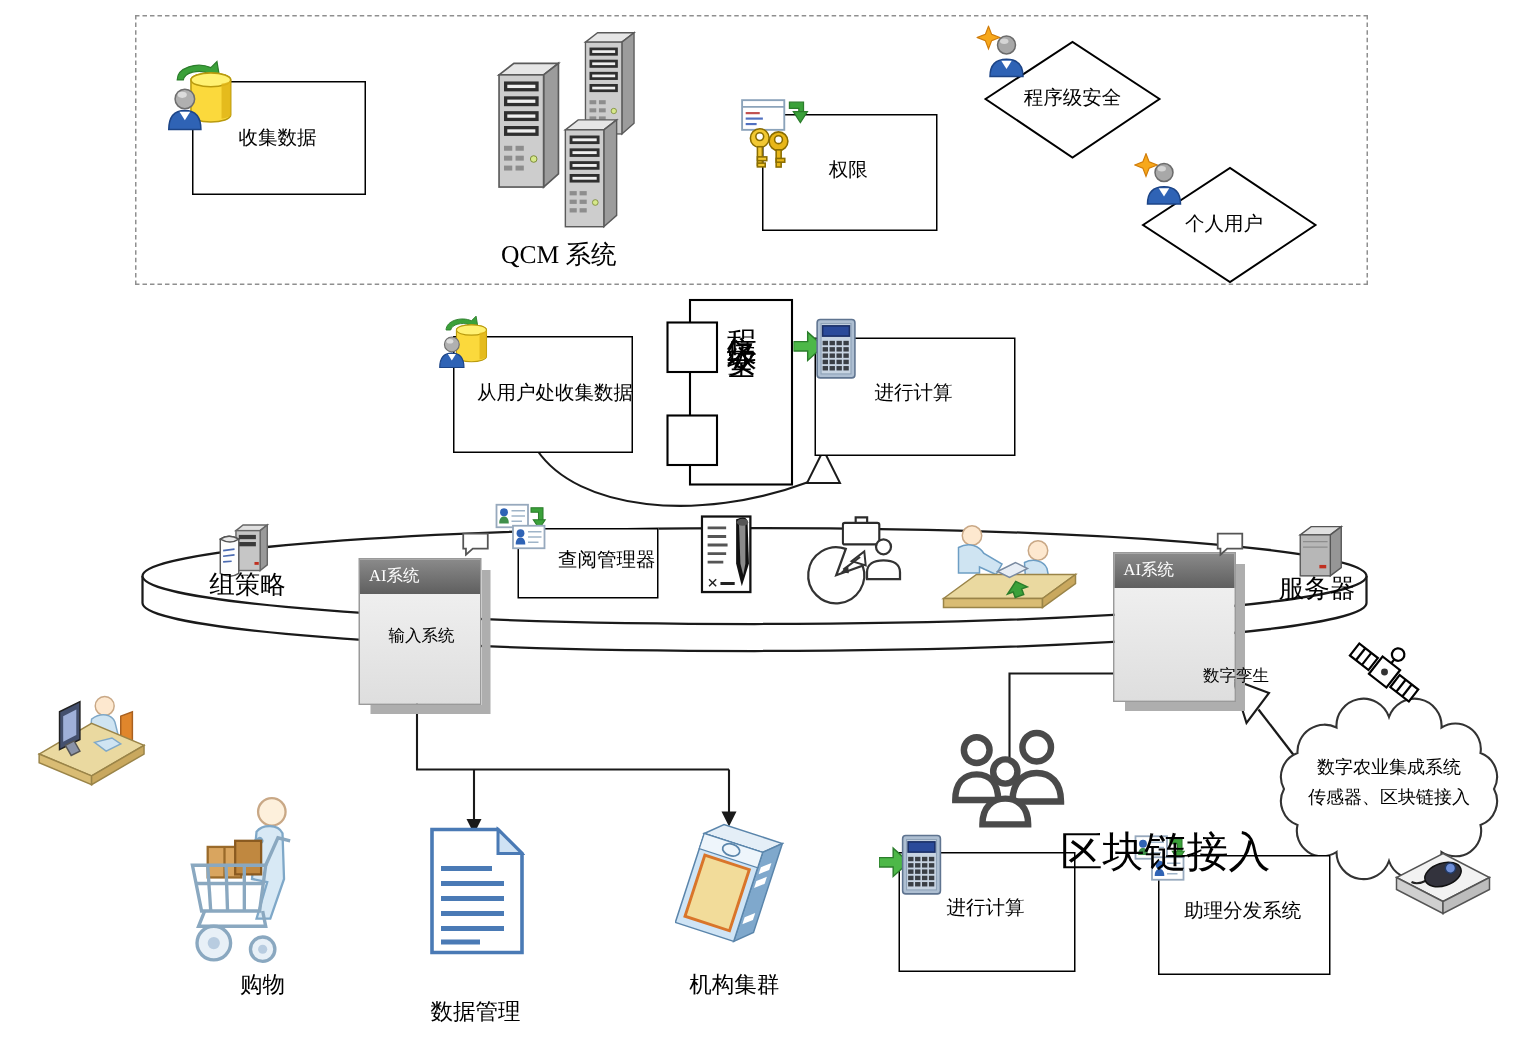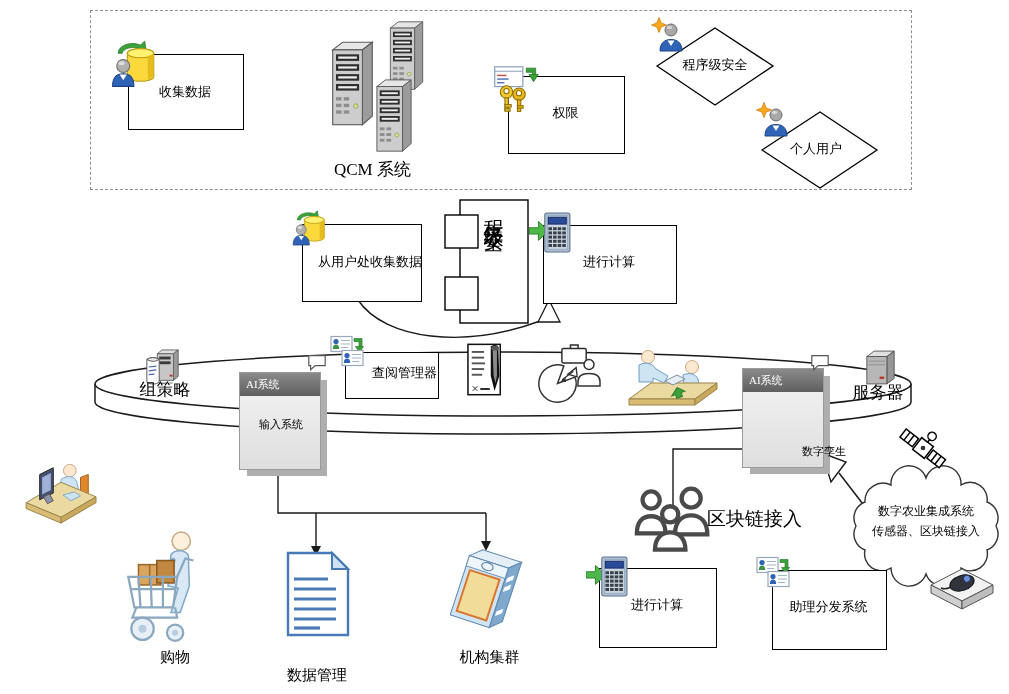--- a/index.html
+++ b/index.html
@@ -9,21 +9,21 @@
   .dashed-region{position:absolute;left:90px;top:10px;width:820px;height:178px;
                  border:1px dashed #8f8f8f;z-index:0;}
   .box{position:absolute;border:1px solid #000;background:#fff;z-index:1;}
   .aibox{position:absolute;background:linear-gradient(180deg,#f4f4f4,#dedede);
          border:1px solid #9a9a9a;box-shadow:7px 7px 0 -1px #aeaeae;z-index:1;}
   .aibox .hdr{height:23px;background:linear-gradient(180deg,#8a8a8a,#5f5f5f);
               color:#fff;font-size:11px;line-height:23px;padding-left:6px;box-sizing:border-box;}
   .lbl{position:absolute;z-index:3;line-height:1.2;}
   .c{text-align:center;}
   .f11{font-size:11px;} .f12{font-size:12px;} .f13{font-size:13px;}
-  .f15{font-size:15px;} .f17{font-size:17px;} .f20{font-size:20px;} .f21{font-size:19px;}
+  .f15{font-size:15px;} .f17{font-size:17px;} .f20{font-size:20px;} .f21{font-size:28px;margin-top:44px;}
   .vert{writing-mode:vertical-rl;text-orientation:upright;letter-spacing:3px;height:120px;}
   svg.layer{z-index:0;} svg.iconlayer{z-index:2;pointer-events:none;}
 </style>
 </head>
 <body>
 
 <div class="stage">
 
   <div class="dashed-region"></div>
 

